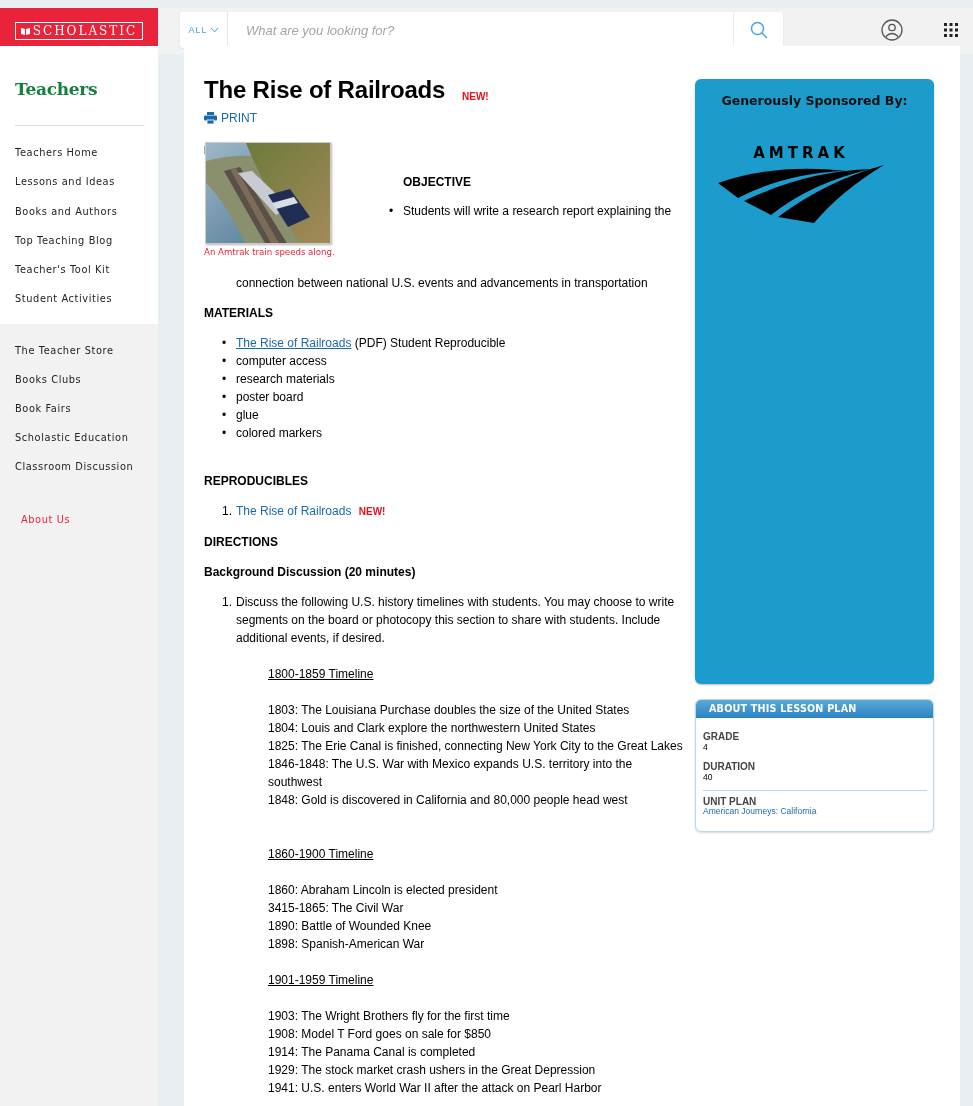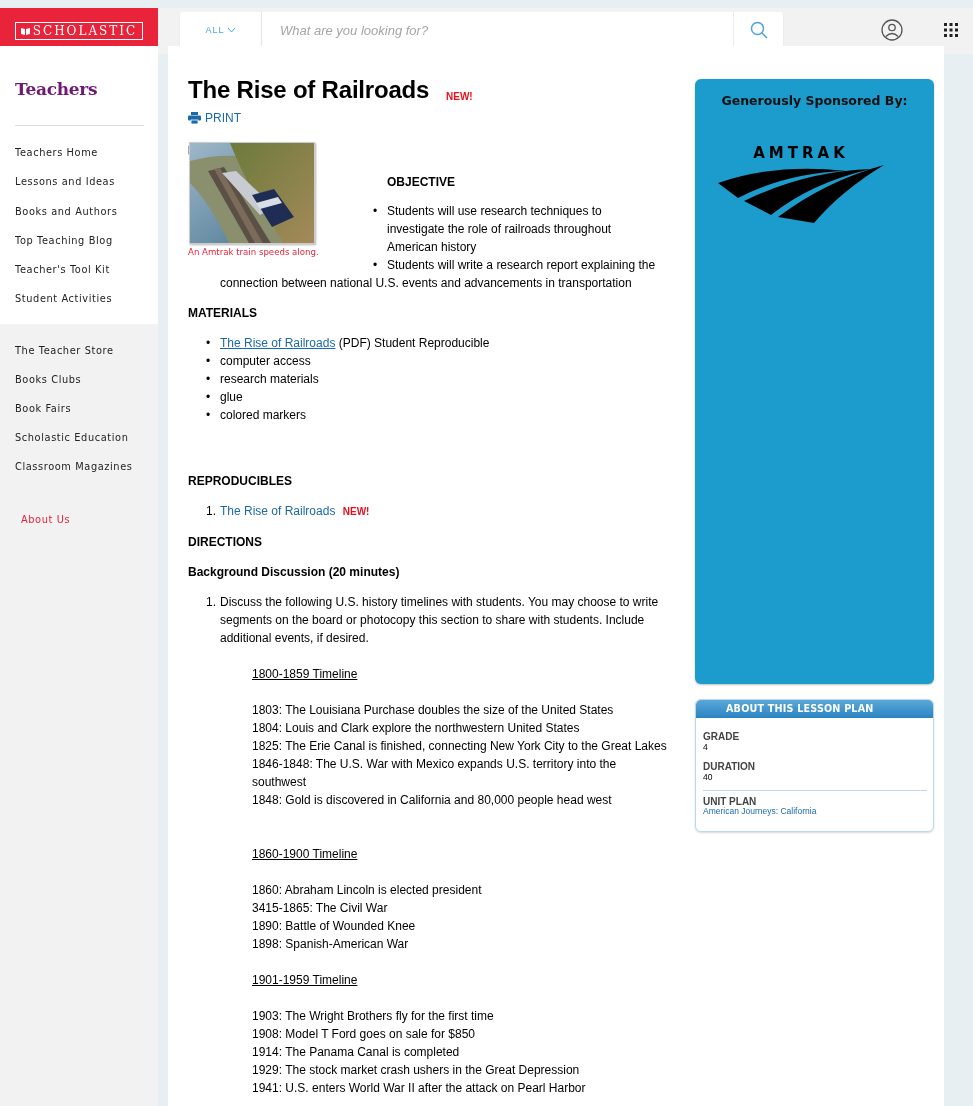--- a/index.html
+++ b/index.html
@@ -5,37 +5,37 @@
   * { box-sizing: border-box; margin: 0; padding: 0; }
   html, body { width: 973px; height: 1106px; overflow: hidden; }
   body { background: #e8eff2; font-family: "Liberation Sans", sans-serif; color: #000; position: relative; }
 
   
   .topbar { position: absolute; left: 0; top: 8px; width: 973px; height: 46px; background: #f2f2f2; }
   .logo-box { position: absolute; left: 0; top: 0; width: 158px; height: 46px; background: #e8233a; display: flex; align-items: center; justify-content: center; }
   .logo-inner { border: 1px solid #fff; padding: 1px 5px; display: flex; align-items: center; gap: 3px; color: #fff; font-family: "DejaVu Serif", serif; font-size: 12px; letter-spacing: 2px; line-height: 14px; }
   .logo-book { width: 9px; height: 8px; }
   .search-wrap { position: absolute; left: 180px; top: 4px; width: 603px; height: 36px; background: #fff; border-radius: 3px; display: flex; box-shadow: 0 1px 2px rgba(0,0,0,0.08); }
-  .search-all { width: 82px; height: 36px; border-right: 1px solid #e6e6e6; display: flex; align-items: center; justify-content: center; color: #4aa3df; font-size: 9px; letter-spacing: 1px; gap: 2px; }
+  .search-all { width: 48px; height: 36px; border-right: 1px solid #e6e6e6; display: flex; align-items: center; justify-content: center; color: #4aa3df; font-size: 9px; letter-spacing: 1px; gap: 2px; }
   .search-input { flex: 1; border: none; outline: none; padding-left: 18px; font-style: italic; font-size: 13px; color: #555; background: transparent; font-family: "Liberation Sans", sans-serif; }
   .search-input::placeholder { color: #a5a5a5; }
   .search-btn { width: 50px; height: 36px; border-left: 1px solid #ececec; display: flex; align-items: center; justify-content: center; }
   .account-icon { position: absolute; left: 881px; top: 11px; }
   .apps-icon { position: absolute; left: 943px; top: 14px; }
 
   
   .sidebar { position: absolute; left: 0; top: 46px; width: 158px; height: 1060px; background: #f2f2f2; }
   .sidebar-top { background: #fff; height: 278px; }
-  .sidebar-title { position: absolute; left: 15px; top: 33px; font-family: "DejaVu Serif", serif; font-size: 17px; color: #701a75; font-weight: bold; letter-spacing: -0.3px; }
+  .sidebar-title { position: absolute; left: 15px; top: 33px; font-family: "DejaVu Serif", serif; font-size: 17px; color: #15803d; font-weight: bold; letter-spacing: -0.3px; }
   .sidebar-divider { position: absolute; left: 15px; top: 79px; width: 129px; height: 1px; background: #ddd; }
   .nav-item { position: absolute; left: 15px; font-size: 10.5px; color: #222; letter-spacing: 0.6px; font-family: "DejaVu Sans", sans-serif; font-size: 9.8px; cursor: pointer; }
   .nav-item.red { color: #e8233a; margin-left: 6px; }
 
   
-  .content { position: absolute; left: 168px; top: 46px; width: 776px; height: 1060px; background: #fff; }
+  .content { position: absolute; left: 184px; top: 46px; width: 776px; height: 1060px; background: #fff; }
   .title { position: absolute; left: 20px; top: 30px; font-size: 24px; font-weight: bold; color: #000; letter-spacing: -0.2px; }
   .new-badge { color: #e8101c; font-size: 10px; font-weight: bold; }
   .title-new { position: absolute; left: 278px; top: 45px; }
   .actions { position: absolute; left: 20px; top: 65px; display: flex; gap: 18px; font-size: 12px; color: #1a6aa8; flex-direction: column; }
   .action { display: flex; align-items: center; gap: 4px; cursor: pointer; }
   .photo { position: absolute; left: 21px; top: 96px; width: 126px; height: 102px; border: 1px solid #ccc; box-shadow: 1px 1px 2px rgba(0,0,0,0.3); overflow: hidden; }
   .caption { position: absolute; left: 20px; top: 201px; font-family: "DejaVu Sans", sans-serif; font-size: 8.6px; color: #e8233a; }
 
   .body-text { font-size: 12px; line-height: 18px; color: #000; }
   .h-objective { position: absolute; left: 219px; top: 127px; font-weight: bold; }
@@ -54,21 +54,21 @@
   .dir1 { position: absolute; left: 52px; top: 547px; width: 450px; }
   .timeline { position: absolute; left: 84px; width: 420px; }
   .tl-head { text-decoration: underline; }
 
   
   .sponsor { position: absolute; left: 695px; top: 79px; width: 239px; height: 605px; background: #1b9ccd; border-radius: 6px; box-shadow: 0 1px 2px rgba(0,0,0,0.25); }
   .sponsor-title { position: absolute; top: 14px; width: 100%; text-align: center; font-family: "DejaVu Sans", sans-serif; font-size: 12.5px; font-weight: bold; color: #111; }
   .amtrak-logo { position: absolute; left: 21px; top: 64px; }
 
   .about { position: absolute; left: 695px; top: 699px; width: 239px; height: 133px; background: #fff; border: 1px solid #b9d9ec; border-radius: 6px; box-shadow: 0 1px 2px rgba(0,0,0,0.15); overflow: hidden; }
-  .about-head { height: 18px; background: linear-gradient(#5ba8d8, #2a84c2); color: #fff; font-family: "DejaVu Sans", sans-serif; font-size: 9.6px; font-weight: bold; padding-left: 30px; line-height: 18px; letter-spacing: 0.2px; }
+  .about-head { height: 18px; background: linear-gradient(#5ba8d8, #2a84c2); color: #fff; font-family: "DejaVu Sans", sans-serif; font-size: 9.6px; font-weight: bold; padding-left: 13px; line-height: 18px; letter-spacing: 0.2px; }
   .about-label { position: absolute; left: 7px; font-size: 10px; font-weight: bold; color: #444; }
   .about-val { position: absolute; left: 7px; font-size: 8.5px; color: #000; }
   .about-divider { position: absolute; left: 7px; top: 90px; width: 224px; height: 1px; background: #b9d9ec; }
   .about-link { position: absolute; left: 7px; top: 106px; font-size: 8.5px; color: #1a6aa8; cursor: pointer; }
 </style>
 </head>
 <body>
 
 <div class="topbar">
   <div class="logo-box">
@@ -126,21 +126,21 @@
   <div class="nav-item" style="top:130px">Lessons and Ideas</div>
   <div class="nav-item" style="top:160px">Books and Authors</div>
   <div class="nav-item" style="top:189px">Top Teaching Blog</div>
   <div class="nav-item" style="top:218px">Teacher's Tool Kit</div>
   <div class="nav-item" style="top:247px">Student Activities</div>
 
   <div class="nav-item" style="top:299px">The Teacher Store</div>
   <div class="nav-item" style="top:328px">Books Clubs</div>
   <div class="nav-item" style="top:357px">Book Fairs</div>
   <div class="nav-item" style="top:386px">Scholastic Education</div>
-  <div class="nav-item" style="top:415px">Classroom Magazines</div>
+  <div class="nav-item" style="top:415px">Classroom Discussion</div>
   <div class="nav-item red" style="top:468px">About Us</div>
 </div>
 
 <div class="content">
   <h1 class="title">The Rise of Railroads</h1>
   <span class="new-badge title-new">NEW!</span>
 
   <div class="actions">
     <div class="action">
       <svg width="13" height="12" viewBox="0 0 13 12">
@@ -178,30 +178,30 @@
       <path d="M24 26 L30 25 L74 102 L66 102Z" fill="#7a6b5a"></path>
       <path d="M32 30 L46 28 L84 64 L70 72Z" fill="#c8ccd2"></path>
       <path d="M62 52 L84 46 L104 74 L82 84Z" fill="#1f2d55"></path>
       <path d="M66 60 L88 54 L92 60 L70 66Z" fill="#d8dee6"></path>
     </svg>
   </div>
   <div class="caption">An Amtrak train speeds along.</div>
 
   <div class="body-text h-objective">OBJECTIVE</div>
   <div class="body-text obj-list">
-    <div class="bullet-li">Students will use research techniques to investigate the role of railroads throughout American history</div>
     <div class="bullet-li">Students will write a research report explaining the</div>
   </div>
   <div class="body-text obj-wrap-line">connection between national U.S. events and advancements in transportation</div>
 
   <div class="body-text h-sec" style="top:258px">MATERIALS</div>
   <div class="body-text mat-list">
     <div class="bullet-li"><span class="link u">The Rise of Railroads</span><span> (PDF) Student Reproducible</span></div>
     <div class="bullet-li">computer access</div>
     <div class="bullet-li">research materials</div>
+    <div class="bullet-li">poster board</div>
     <div class="bullet-li">glue</div>
     <div class="bullet-li">colored markers</div>
   </div>
 
   <div class="body-text h-sec" style="top:426px">REPRODUCIBLES</div>
   <div class="body-text repro">
     <div class="ol-li">
       <span class="num">1.</span>
       <span class="link">The Rise of Railroads</span>
       <span class="new-badge" style="margin-left:4px">NEW!</span>

